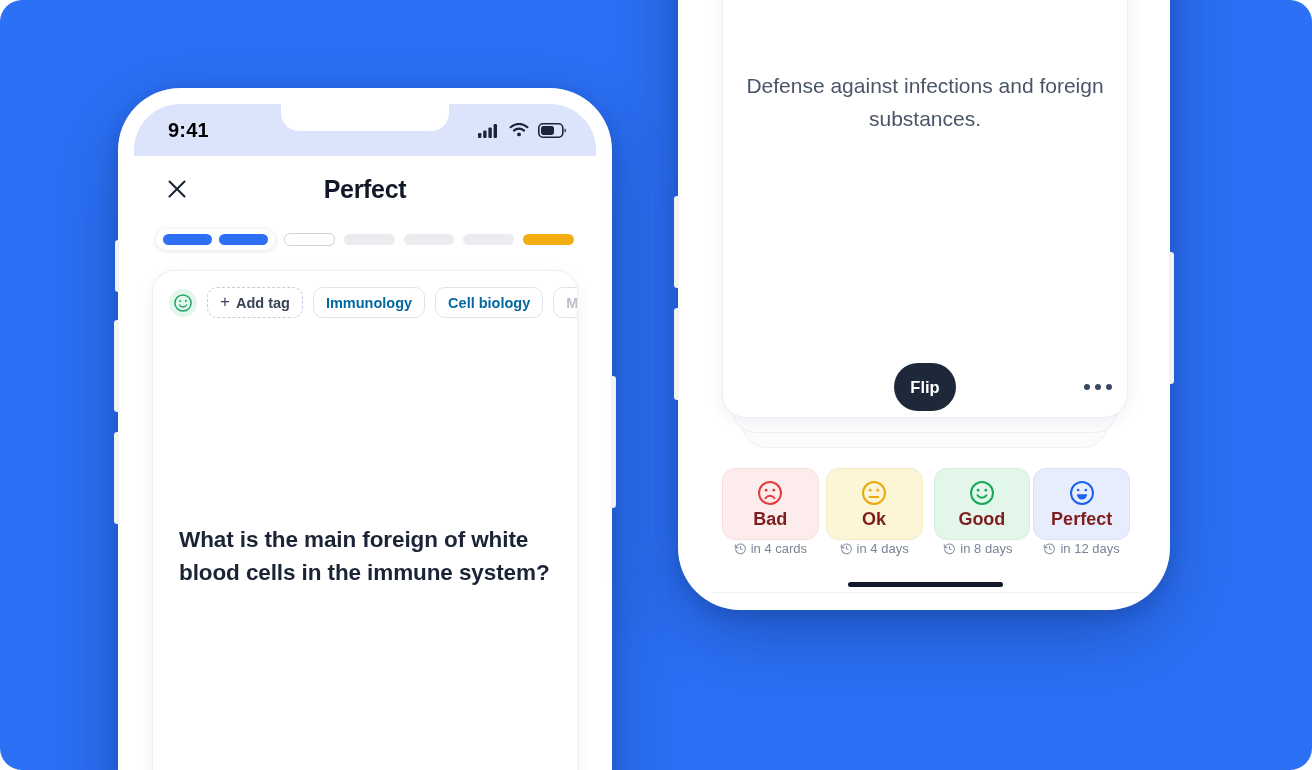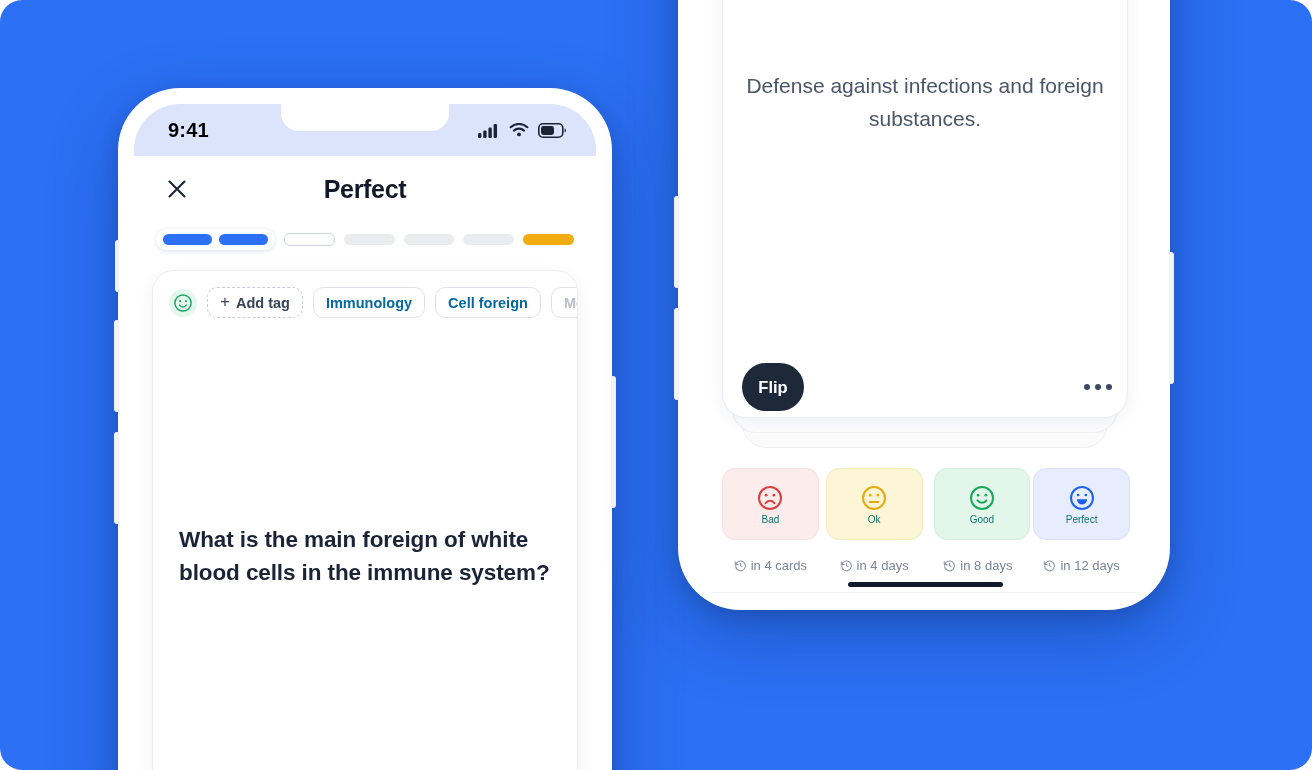--- a/index.html
+++ b/index.html
@@ -266,21 +266,21 @@
 
   .flip-row {
     position: absolute;
     left: 742px;
     top: 363px;
     width: 366px;
     height: 48px;
     z-index: 4;
     display: flex;
     align-items: center;
-    justify-content: flex-start;
+    justify-content: center;
   }
   .flip-btn {
     width: 62px; height: 48px;
     border-radius: 24px;
     background: #1d2939;
     color: #ffffff;
     font-size: 16.5px;
     font-weight: 600;
     display: flex; align-items: center; justify-content: center;
     border: none;
@@ -324,26 +324,26 @@
     border-radius: 13px;
     display: flex;
     flex-direction: column;
     align-items: center;
     justify-content: center;
     gap: 2px;
     border: 1px solid transparent;
     cursor: pointer;
   }
   .rate-label {
-    font-size: 10px;
-    font-weight: 400;
-    color: #0f766e;
+    font-size: 18px;
+    font-weight: 700;
+    color: #7f1d1d;
   }
   .rate-sched {
-    margin-top: 18px;
+    margin-top: 1px;
     display: flex;
     align-items: center;
     gap: 4px;
     font-size: 13px;
     color: #7a8496;
     white-space: nowrap;
   }
 
   .home-indicator {
     position: absolute;
@@ -431,21 +431,21 @@
               <circle cx="7.1" cy="8.1" r="1.05" fill="#23a566"></circle>
               <circle cx="12.9" cy="8.1" r="1.05" fill="#23a566"></circle>
               <path d="M6.6 12.1c.9 1.25 2.05 1.85 3.4 1.85s2.5-.6 3.4-1.85" stroke="#23a566" stroke-width="1.5" fill="none" stroke-linecap="round"></path>
             </svg>
           </div>
           <div class="chip add">
             <span class="plus-ico">+</span>
             <span>Add tag</span>
           </div>
           <div class="chip">Immunology</div>
-          <div class="chip">Cell foreign</div>
+          <div class="chip">Cell biology</div>
           <div class="chip cut">Mo</div>
         </div>
 
         <div class="question">What is the main foreign of white blood cells in the immune system?</div>
       </div>
     </div>
   </div>
 
   <div class="phone" id="phone-right">
 

